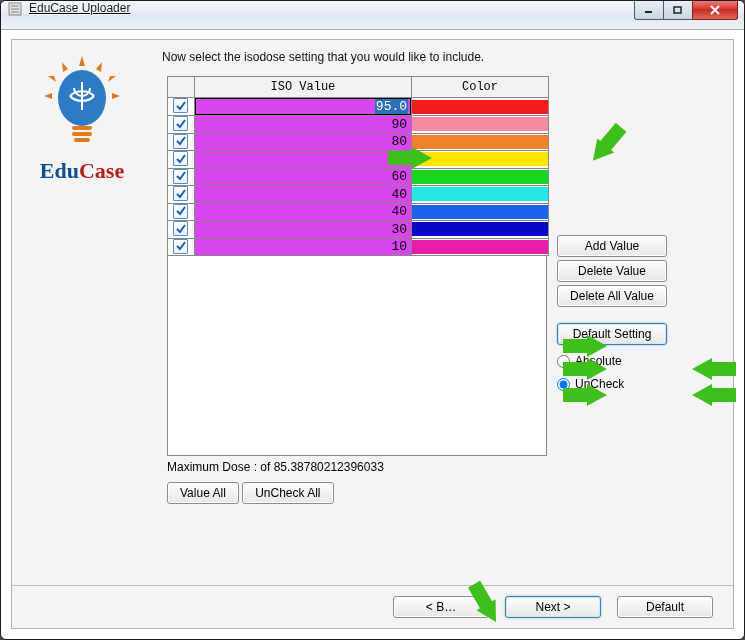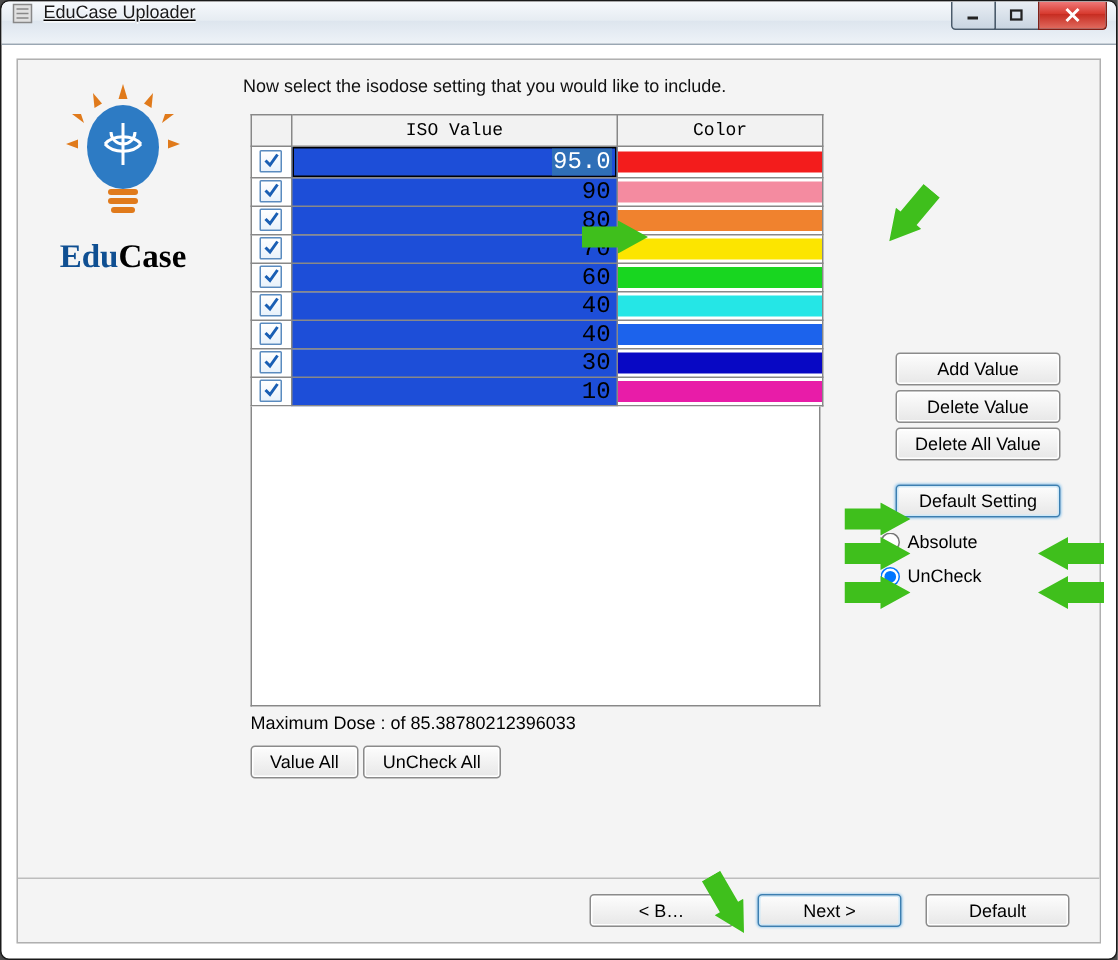--- a/index.html
+++ b/index.html
@@ -11,47 +11,47 @@
   .win-controls{position:absolute;right:6px;top:0;display:flex;gap:0;}
   .win-btn{width:28px;height:18px;border:1px solid #4a5b6b;border-top:none;margin-left:-1px;display:flex;align-items:center;justify-content:center;font-size:10px;color:#2a2a2a;cursor:default;}
   .win-btn.min{background:linear-gradient(#e9eef4,#c9d5e1);border-bottom-left-radius:3px;}
   .win-btn.max{background:linear-gradient(#e9eef4,#c9d5e1);}
   .win-btn.close{width:44px;background:linear-gradient(#f07a7a,#d73a2f 45%,#c62b20 46%,#e06a5e);color:#fff;border-color:#802018;border-bottom-right-radius:3px;}
   
   .client{position:absolute;left:10px;right:10px;top:38px;bottom:10px;border:1px solid #b0b0b0;background:#f4f4f4;box-sizing:border-box;}
   .sidebar{position:absolute;left:10px;top:10px;width:120px;text-align:center;}
   .sidebar .bulb{width:80px;height:100px;margin:0 auto 8px;}
   .brand{font-family:Georgia,"Times New Roman",serif;font-size:22px;font-weight:bold;color:#0f4f92;}
-  .brand .case{color:#000000;}
+  .brand .case{color:#b91c1c;}
   .main{position:absolute;left:150px;right:12px;top:10px;bottom:50px;}
   .step-title{color:#0f5aa8;font-weight:bold;font-size:18px;margin:2px 0 14px 2px;}
   .instr{font-size:12px;color:#111;margin-bottom:12px;}
   .grid-wrap{margin-left:5px;}
   .grid{border-collapse:collapse;width:382px;background:#fff;font-family:Liberation Mono, monospace;}
   .grid th{background:#f2f2f2;border:1px solid #888;font-weight:normal;height:18px;font-size:12px;}
   .grid th.corner{width:24px;background:#f2f2f2;}
   .grid th.iso{width:218px;}
   .grid th.color{width:136px;}
   .grid td{border:1px solid #888;height:16px;padding:0;}
   .grid td.chk{width:24px;text-align:center;vertical-align:middle;background:#fff;}
-  .grid td.val{text-align:right;padding-right:4px;font-size:16px;background:#1d4ed8;}
+  .grid td.val{text-align:right;padding-right:4px;font-size:13px;background:#d946ef;}
   .grid td.val.editing{padding:0;}
   .val-input{width:100%;height:100%;box-sizing:border-box;border:1px solid #000;text-align:right;padding:0 2px;font:inherit;}
   .val-input .sel{background:#2f6fb7;color:#fff;padding:0 1px;}
   .grid td.sw{padding:0;}
   .swatch{display:block;height:14px;margin:0;}
   .chkbox{width:13px;height:13px;border:1px solid #5a8bbf;background:linear-gradient(#fff,#e9f2fb);display:inline-flex;align-items:center;justify-content:center;border-radius:1px;}
   .chkbox svg{width:10px;height:10px;}
   .blank-area{height:200px;border:1px solid #888;border-top:none;width:380px;background:#fff;box-sizing:border-box;}
   .maxdose{font-size:12px;margin:4px 0 8px 5px;}
   .check-btns{margin-left:5px;}
   .btn{display:inline-block;background:linear-gradient(#fdfdfd,#e7e7e7);border:1px solid #8b8b8b;border-radius:3px;padding:3px 12px;font:inherit;cursor:default;box-shadow:0 0 0 1px #fff inset;}
   .btn.hl{border-color:#3c7fb1;box-shadow:0 0 2px #6bb5e8,0 0 0 1px #cfe8f7 inset;}
   
-  .side-btns{position:absolute;left:545px;top:195px;width:150px;display:flex;flex-direction:column;gap:3px;align-items:flex-end;}
+  .side-btns{position:absolute;left:545px;top:195px;width:150px;display:flex;flex-direction:column;gap:3px;align-items:flex-start;}
   .side-btns .btn{width:110px;text-align:center;box-sizing:border-box;padding:3px 0;}
   .radio-row{display:flex;align-items:center;gap:5px;margin-top:6px;width:120px;font-size:12px;}
   .radio-row input{margin:0;}
   .gap{height:10px;}
   
   .bottombar{position:absolute;left:0;right:0;bottom:0;border-top:1px solid #bdbdbd;height:42px;display:flex;align-items:center;justify-content:flex-end;gap:16px;padding-right:20px;background:#f4f4f4;}
   .bottombar .btn{min-width:70px;text-align:center;}
   
   .arrow{position:absolute;width:44px;height:22px;pointer-events:none;}
   .arrow svg{width:100%;height:100%;}

